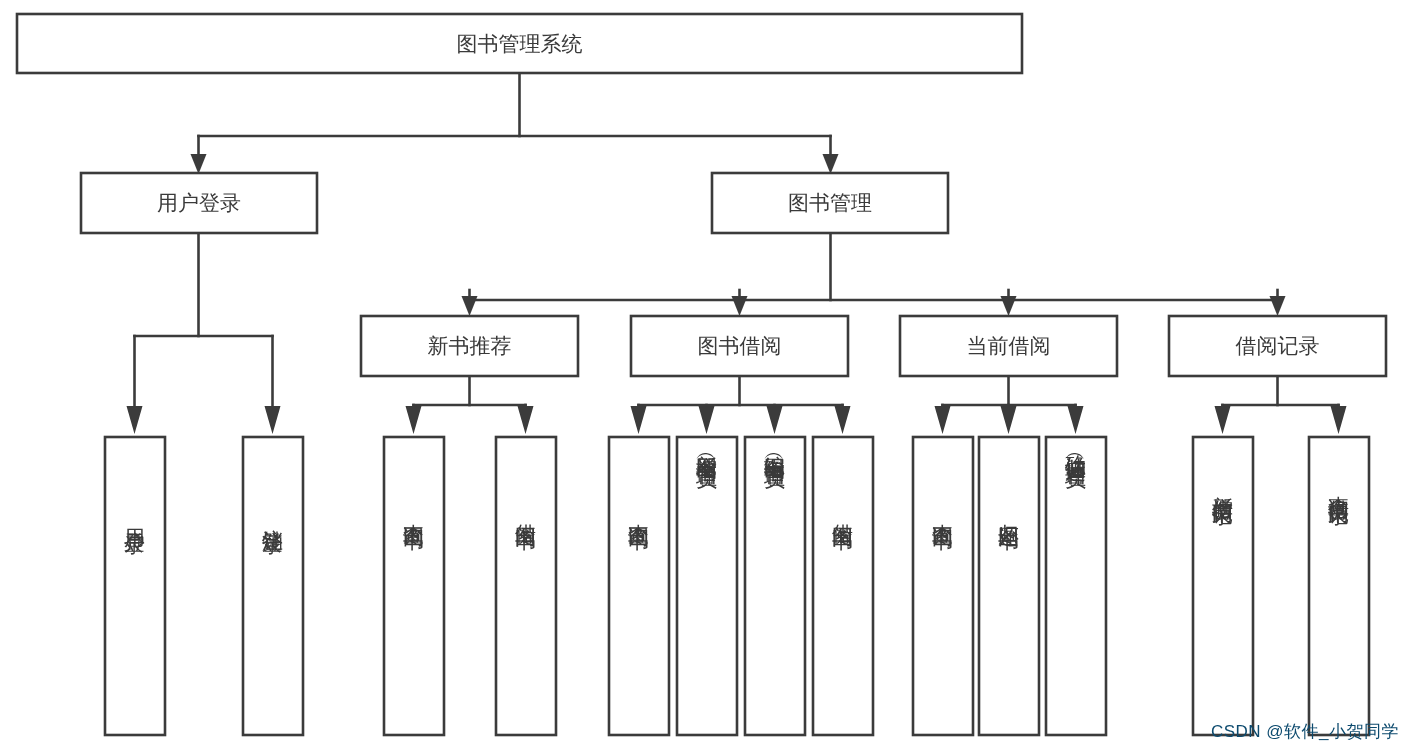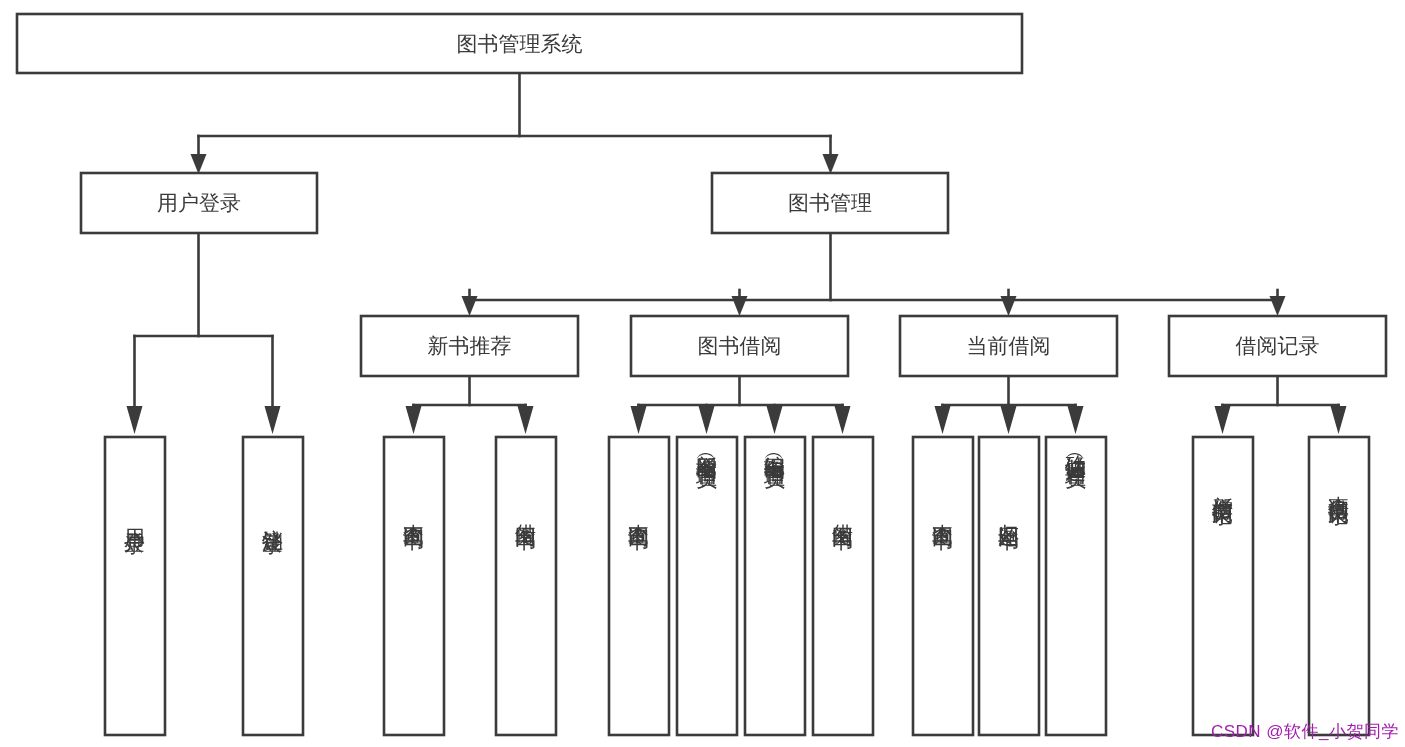--- a/index.html
+++ b/index.html
@@ -58,21 +58,21 @@
     text-anchor: middle;
     white-space: pre;
     letter-spacing: 2px;
   }
   .watermark-text {
     position: absolute;
     right: 6px;
     bottom: 4px;
     font-family: "Liberation Sans", "DejaVu Sans", sans-serif;
     font-size: 17px;
-    color: #a21caf;
+    color: #0c4a6e;
     letter-spacing: 0.5px;
     user-select: none;
     pointer-events: none;
     white-space: nowrap;
   }
 </style>
 </head>
 <body>
 
 <div id="diagram-root">

